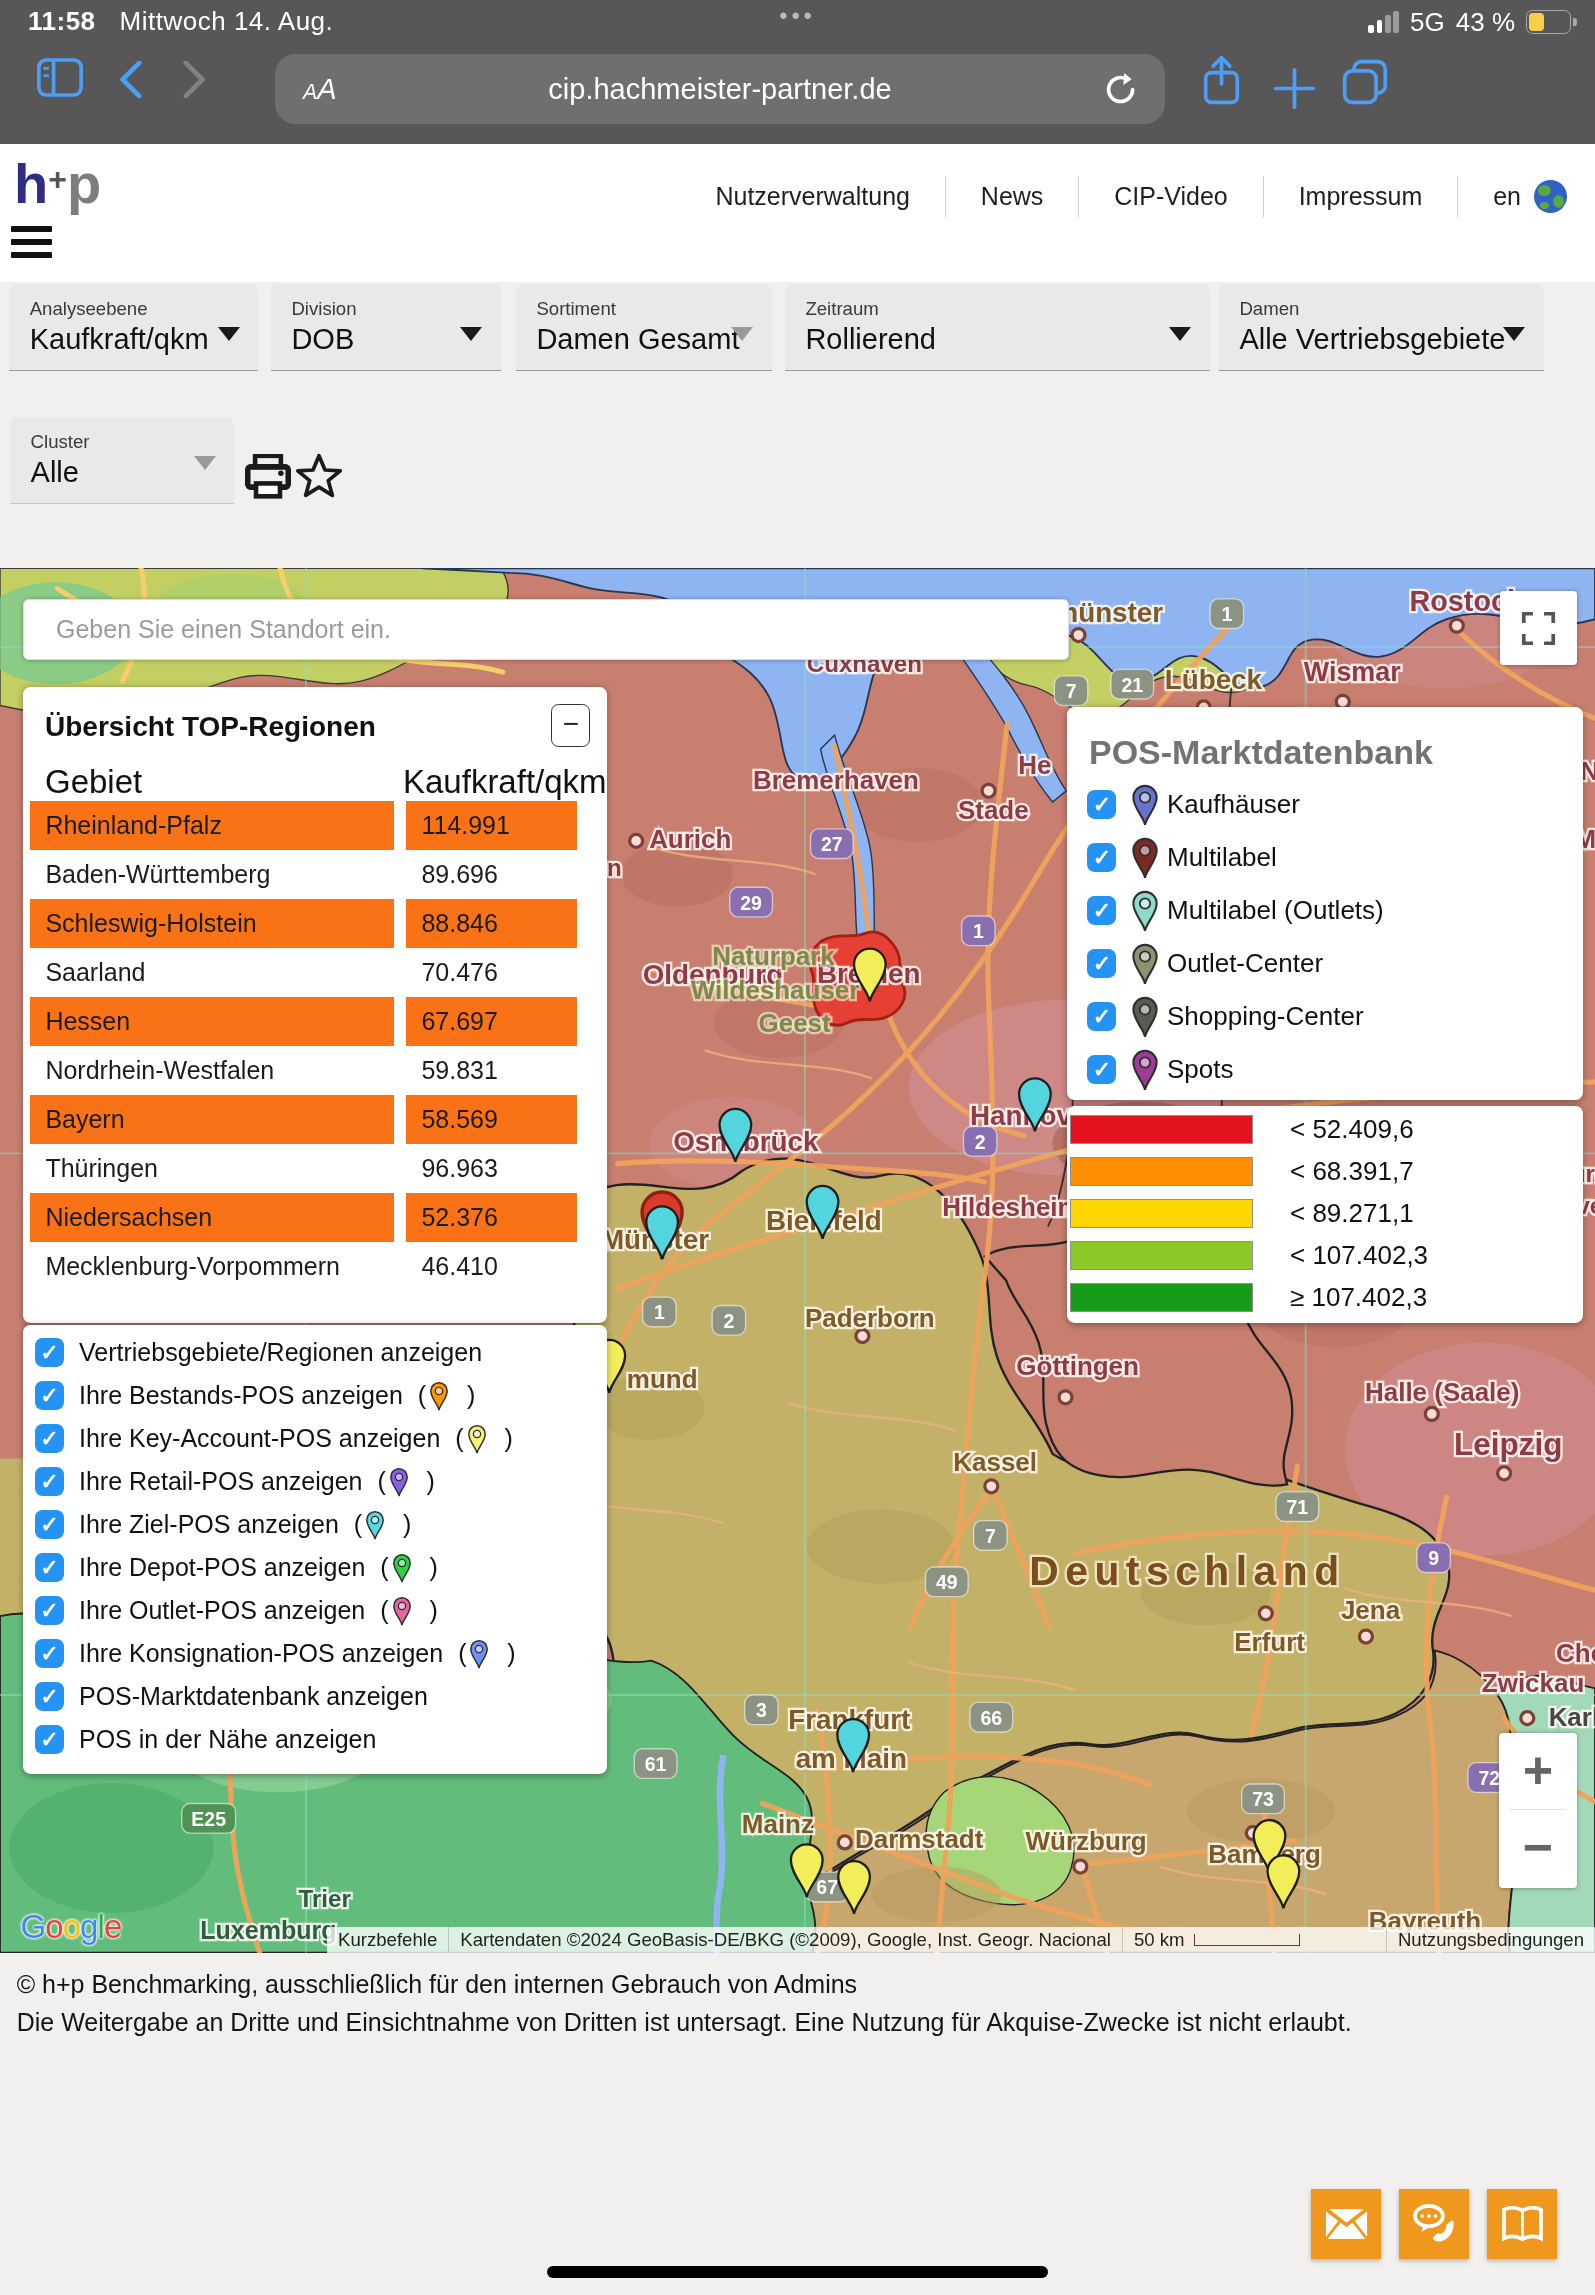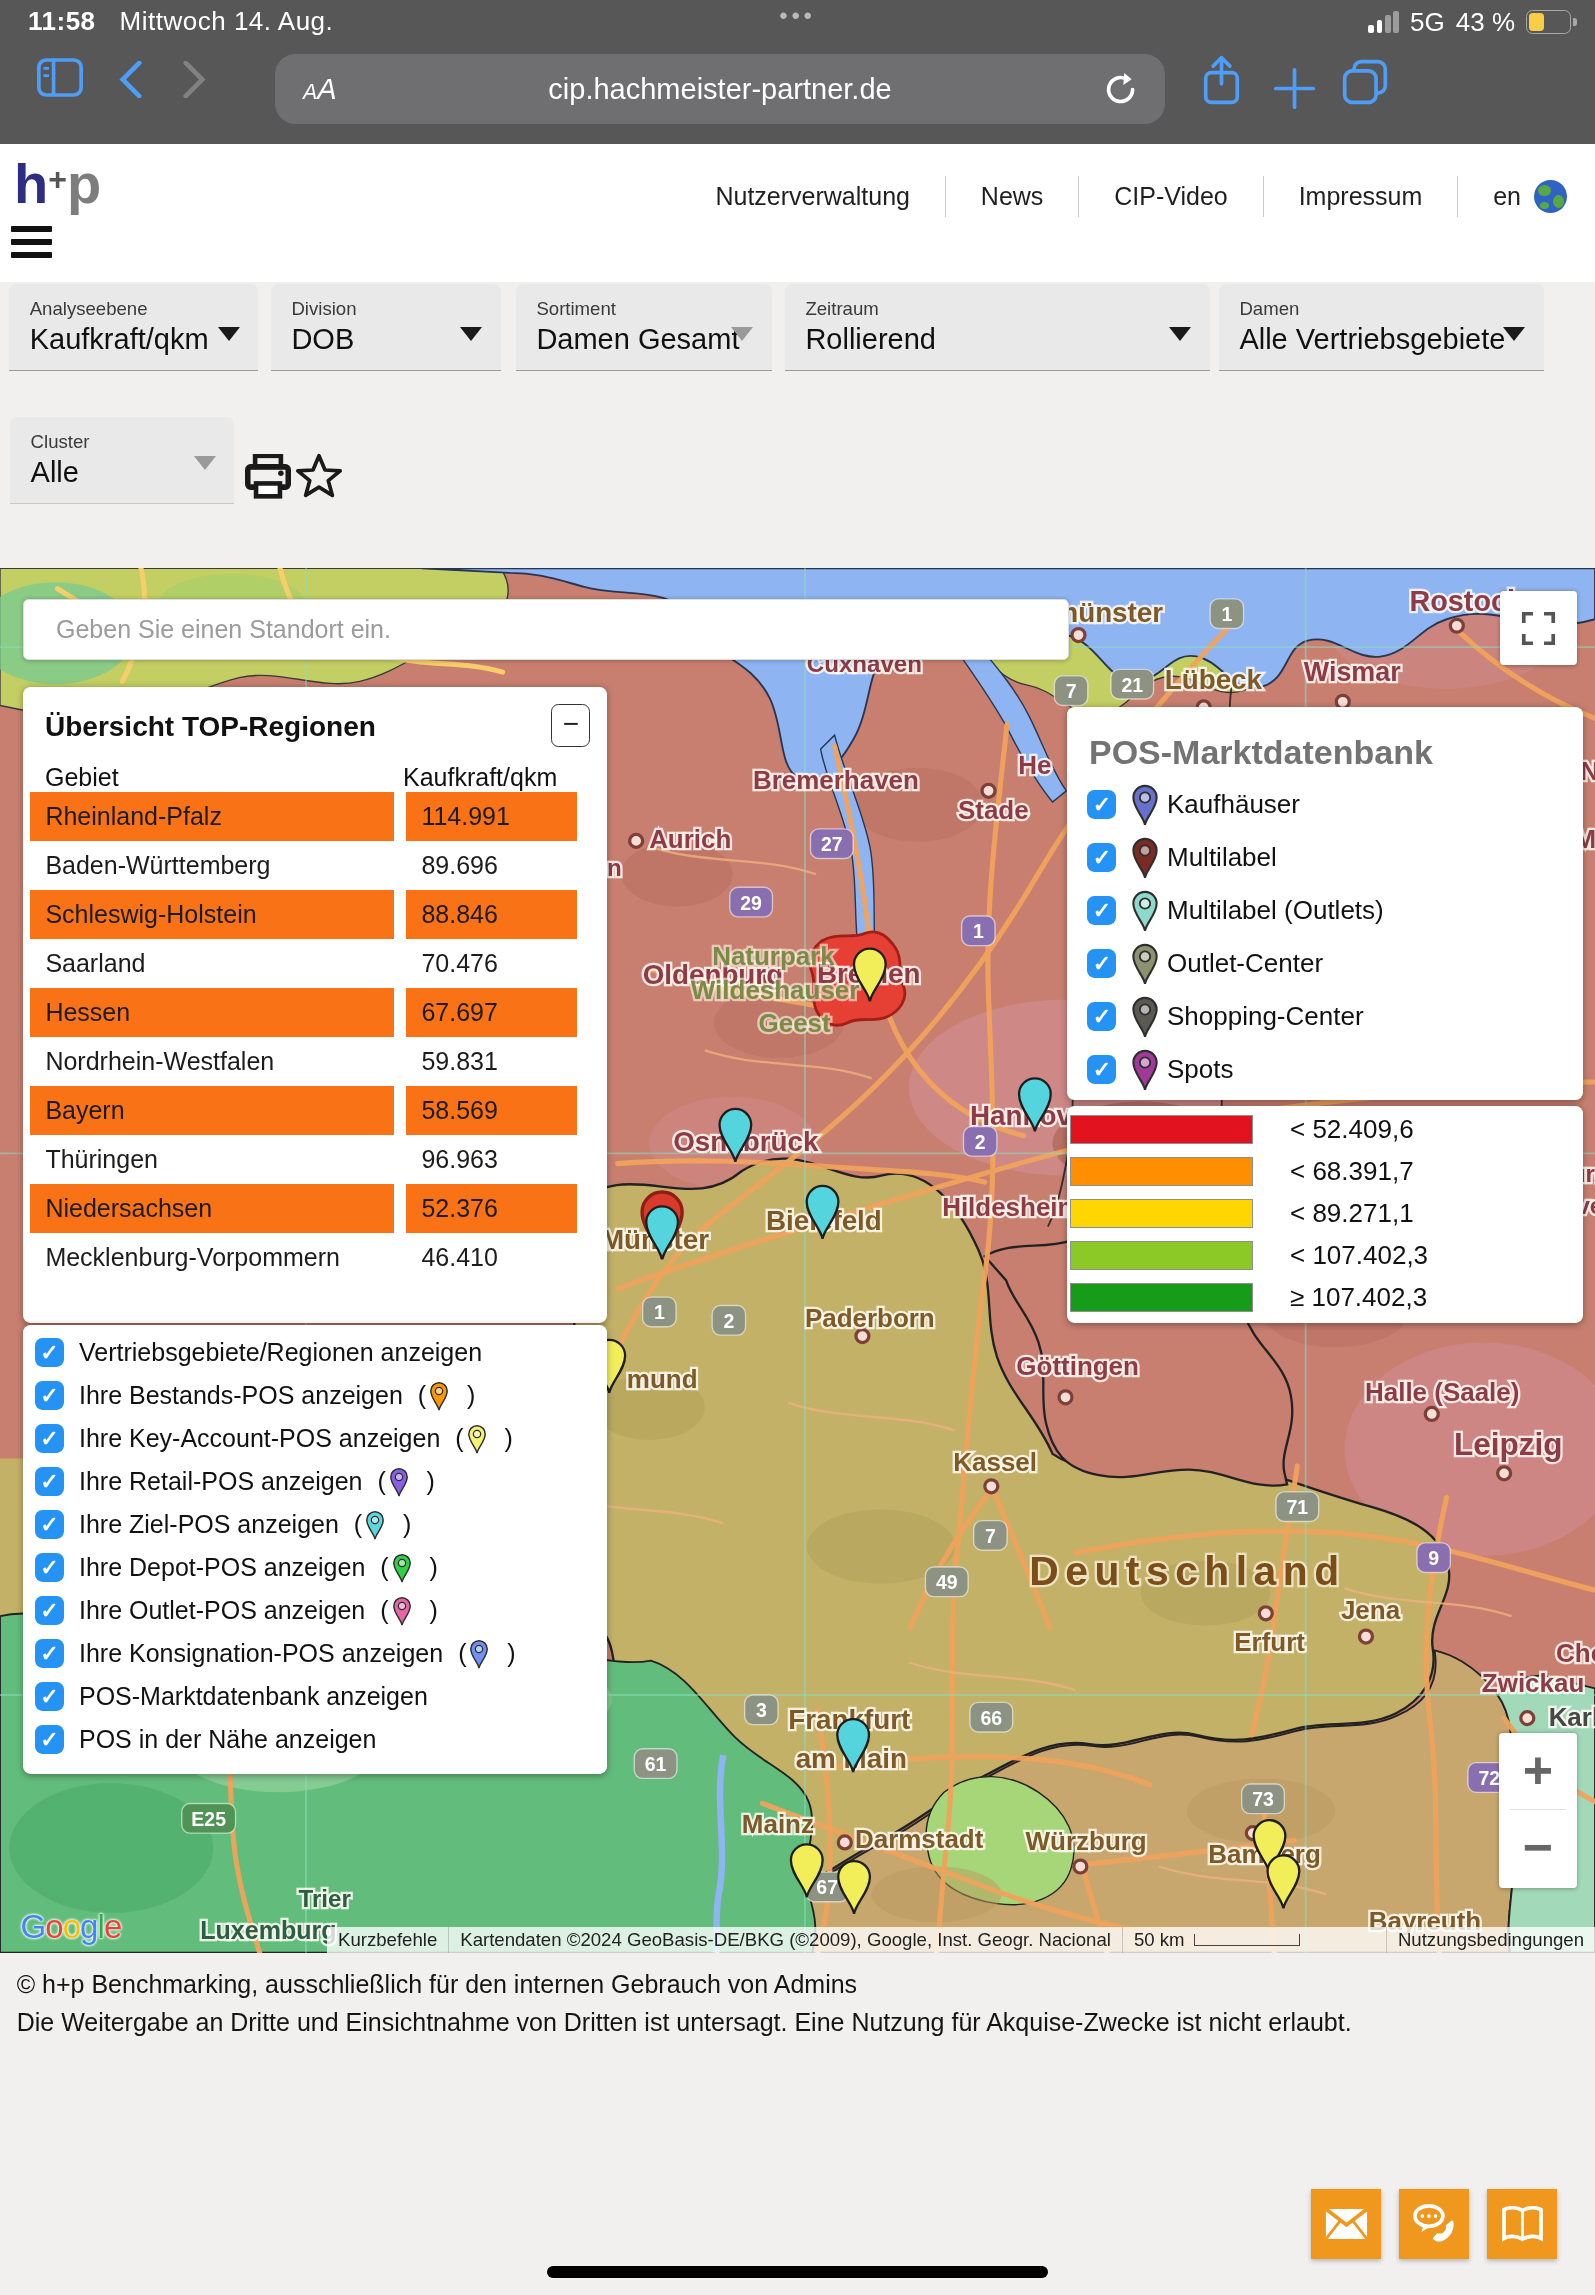--- a/index.html
+++ b/index.html
@@ -45,21 +45,21 @@
   
   #mapwrap{position:absolute;left:0;top:568px;width:1595px;height:1385px;overflow:hidden;background:#c87f70;}
   #map-svg{position:absolute;left:0;top:0;}
   .mpanel{position:absolute;background:#fff;border-radius:7.4px;box-shadow:0 1.9px 7.4px rgba(0,0,0,.35);}
   #searchbox{position:absolute;left:23px;top:31px;width:1044px;height:59px;background:#fff;border:0.9px solid #ddd;border-radius:5.6px;box-shadow:0 0.9px 4.6px rgba(0,0,0,.25);}
   #searchbox input{width:100%;height:100%;border:0;outline:none;background:transparent;font-size:25px;color:#333;padding:0 0 0 32px;font-family:"Liberation Sans",sans-serif;}
   #searchbox input::placeholder{color:#9b9b9b;}
   #overviewpanel{left:23px;top:119px;width:584px;height:636px;}
   .ovtitle{font-size:28px;font-weight:bold;color:#111;padding:24px 0 0 22px;}
   .minusbtn{position:absolute;right:16.7px;top:16.7px;width:37px;height:41px;border:1.9px solid #333;border-radius:7.4px;background:#fff;font-size:28px;text-align:center;line-height:37px;color:#222;cursor:pointer;}
-  .thead{display:flex;font-size:25px;color:#111;margin-top:20.4px;}
+  .thead{display:flex;font-size:33px;color:#111;margin-top:20.4px;}
   .thead .c1{padding-left:22px;width:358px;}
   .thead .c2{padding-left:0;}
   .trow{display:flex;height:49px;align-items:center;font-size:25px;color:#1c1c1c;margin-top:0;}
   .trow .cell1{margin-left:7.4px;width:364px;height:100%;display:flex;align-items:center;padding-left:15px;box-sizing:border-box;}
   .trow .cell2{margin-left:12px;width:171px;height:100%;display:flex;align-items:center;padding-left:15px;box-sizing:border-box;}
   .trow.odd .cell1,.trow.odd .cell2{background:#f97316;}
   #layerpanel{left:23px;top:757px;width:584px;height:443px;padding-top:5.6px;}
   .lrow{display:flex;align-items:center;height:43px;padding-left:12px;}
   .cbx{width:29px;height:29px;background:#2493f3;border-radius:7.4px;color:#fff;font-size:22px;font-weight:bold;text-align:center;line-height:29px;flex:0 0 29px;cursor:pointer;}
   .lrow .ltext{font-size:25px;color:#111;margin-left:15px;white-space:nowrap;}

